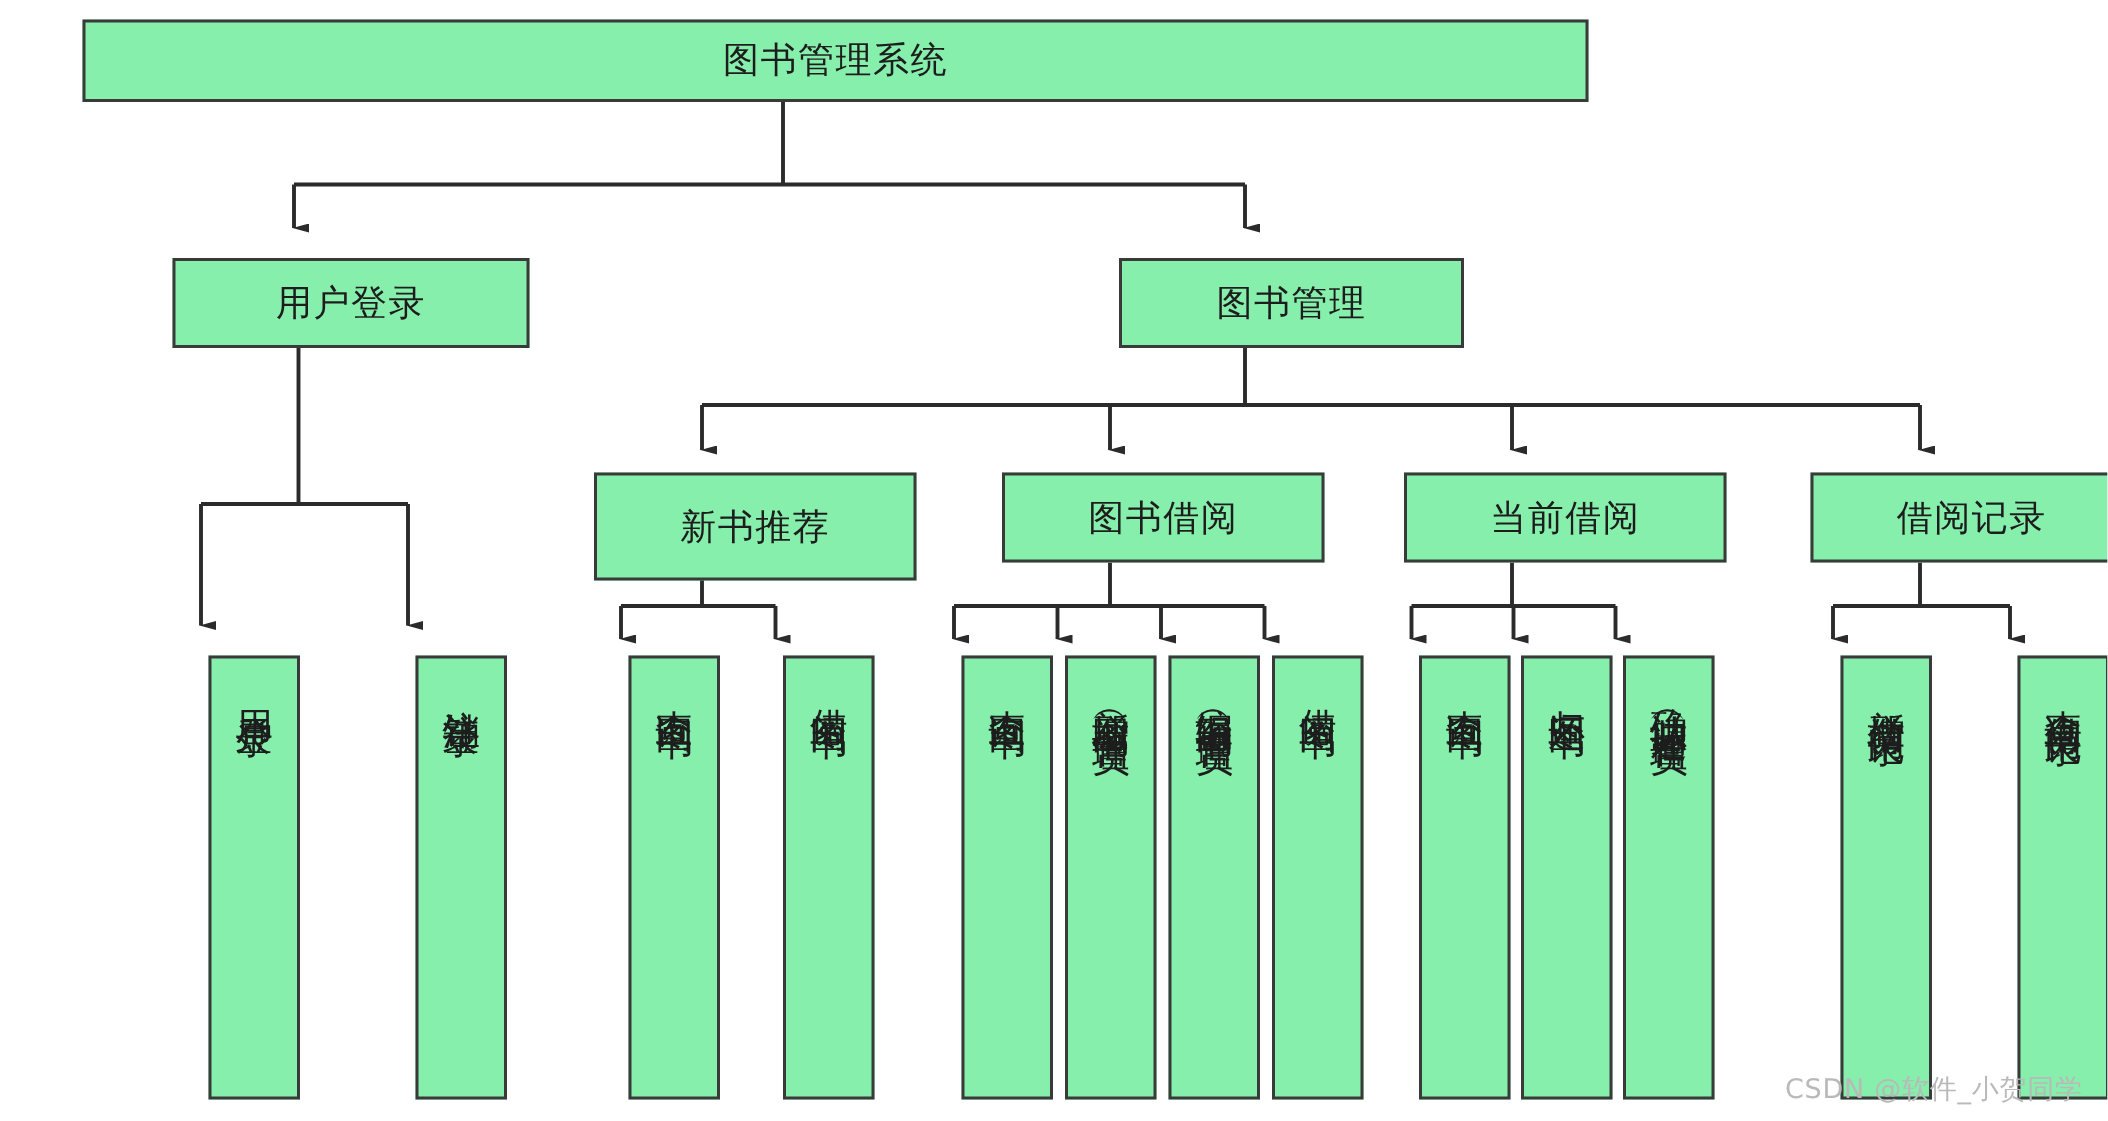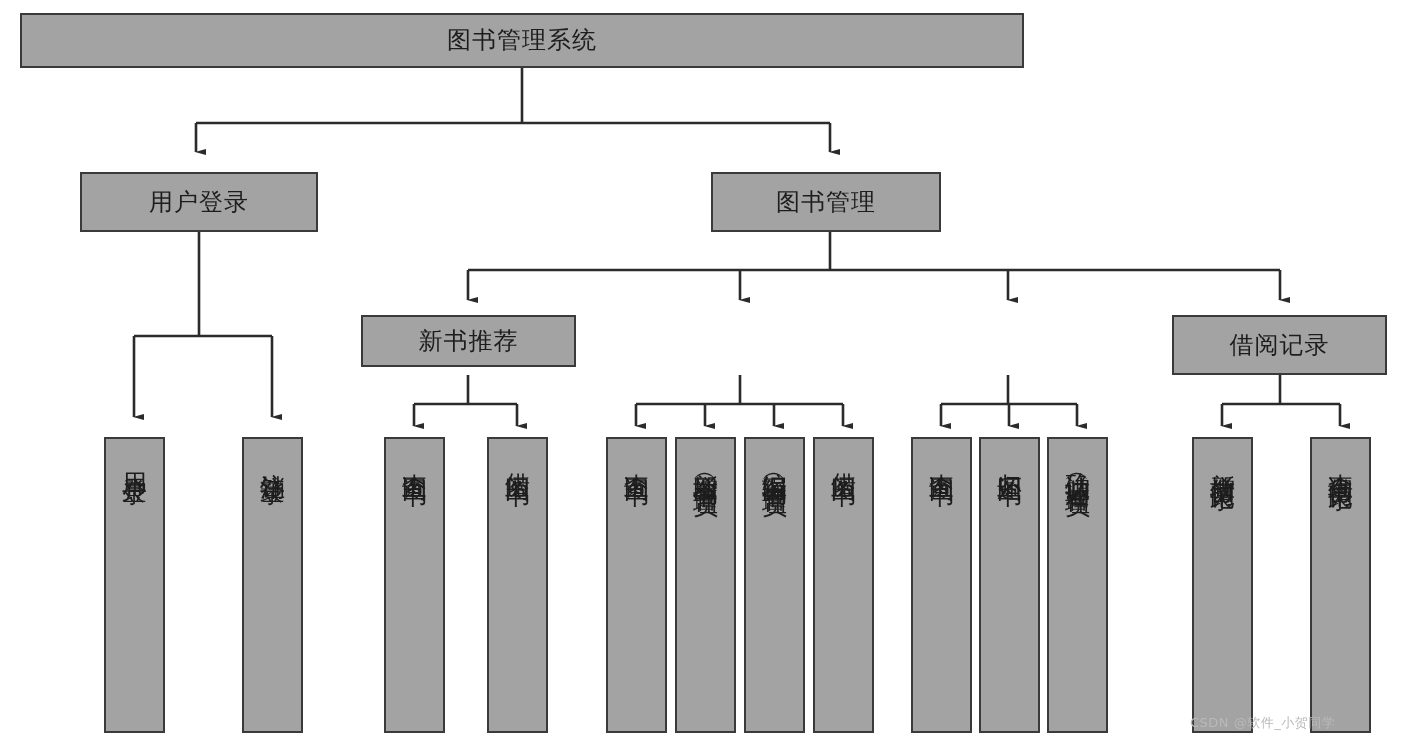--- a/index.html
+++ b/index.html
@@ -21,26 +21,27 @@
   #diagram-svg {
     position: absolute;
     left: 0;
     top: 0;
     width: 1405px;
     height: 747px;
   }
   .node {
     position: absolute;
     box-sizing: border-box;
-    background: #a3a3a3;
+    background: #86efac;
     border: 2px solid #3a3a3a;
     display: flex;
     align-items: center;
     justify-content: center;
     z-index: 2;
+    margin-left: 35px;
   }
   .node-label {
     color: #1d1d1d;
     line-height: 1.18;
     text-align: center;
     white-space: pre;
   }
   
   .node.horiz .node-label {
     font-size: 24px;
@@ -55,21 +56,21 @@
     writing-mode: vertical-rl;
     text-orientation: upright;
     font-size: 25px;
     letter-spacing: 3px;
     line-height: 1;
   }
   #watermark {
     position: absolute;
     left: 1190px;
     top: 714px;
-    font-size: 13px;
+    font-size: 18px;
     color: #b9b9b9;
     letter-spacing: 0.5px;
     z-index: 5;
     white-space: nowrap;
     font-family: "DejaVu Sans", "Liberation Sans", sans-serif;
   }
 </style>
 </head>
 <body>
 
@@ -133,25 +134,31 @@
   </div>
 
   <div class="node horiz" style="left:80px; top:172px; width:238px; height:60px;">
     <span class="node-label">用户登录</span>
   </div>
 
   <div class="node horiz" style="left:711px; top:172px; width:230px; height:60px;">
     <span class="node-label">图书管理</span>
   </div>
 
-  <div class="node horiz" style="left:361px; top:315px; width:215px; height:52px;">
+  <div class="node horiz" style="left:361px; top:315px; width:215px; height:72px;">
     <span class="node-label">新书推荐</span>
   </div>
 
-
+  <div class="node horiz" style="left:633px; top:315px; width:215px; height:60px;">
+    <span class="node-label">图书借阅</span>
+  </div>
+
+  <div class="node horiz" style="left:901px; top:315px; width:215px; height:60px;">
+    <span class="node-label">当前借阅</span>
+  </div>
 
   <div class="node horiz" style="left:1172px; top:315px; width:215px; height:60px;justify-content:center;">
     <span class="node-label">借阅记录</span>
   </div>
 
   <div class="node vert" style="left:104px; top:437px; width:61px; height:296px;">
     <span class="node-label">用户登录</span>
   </div>
 
   <div class="node vert" style="left:242px; top:437px; width:61px; height:296px;">

